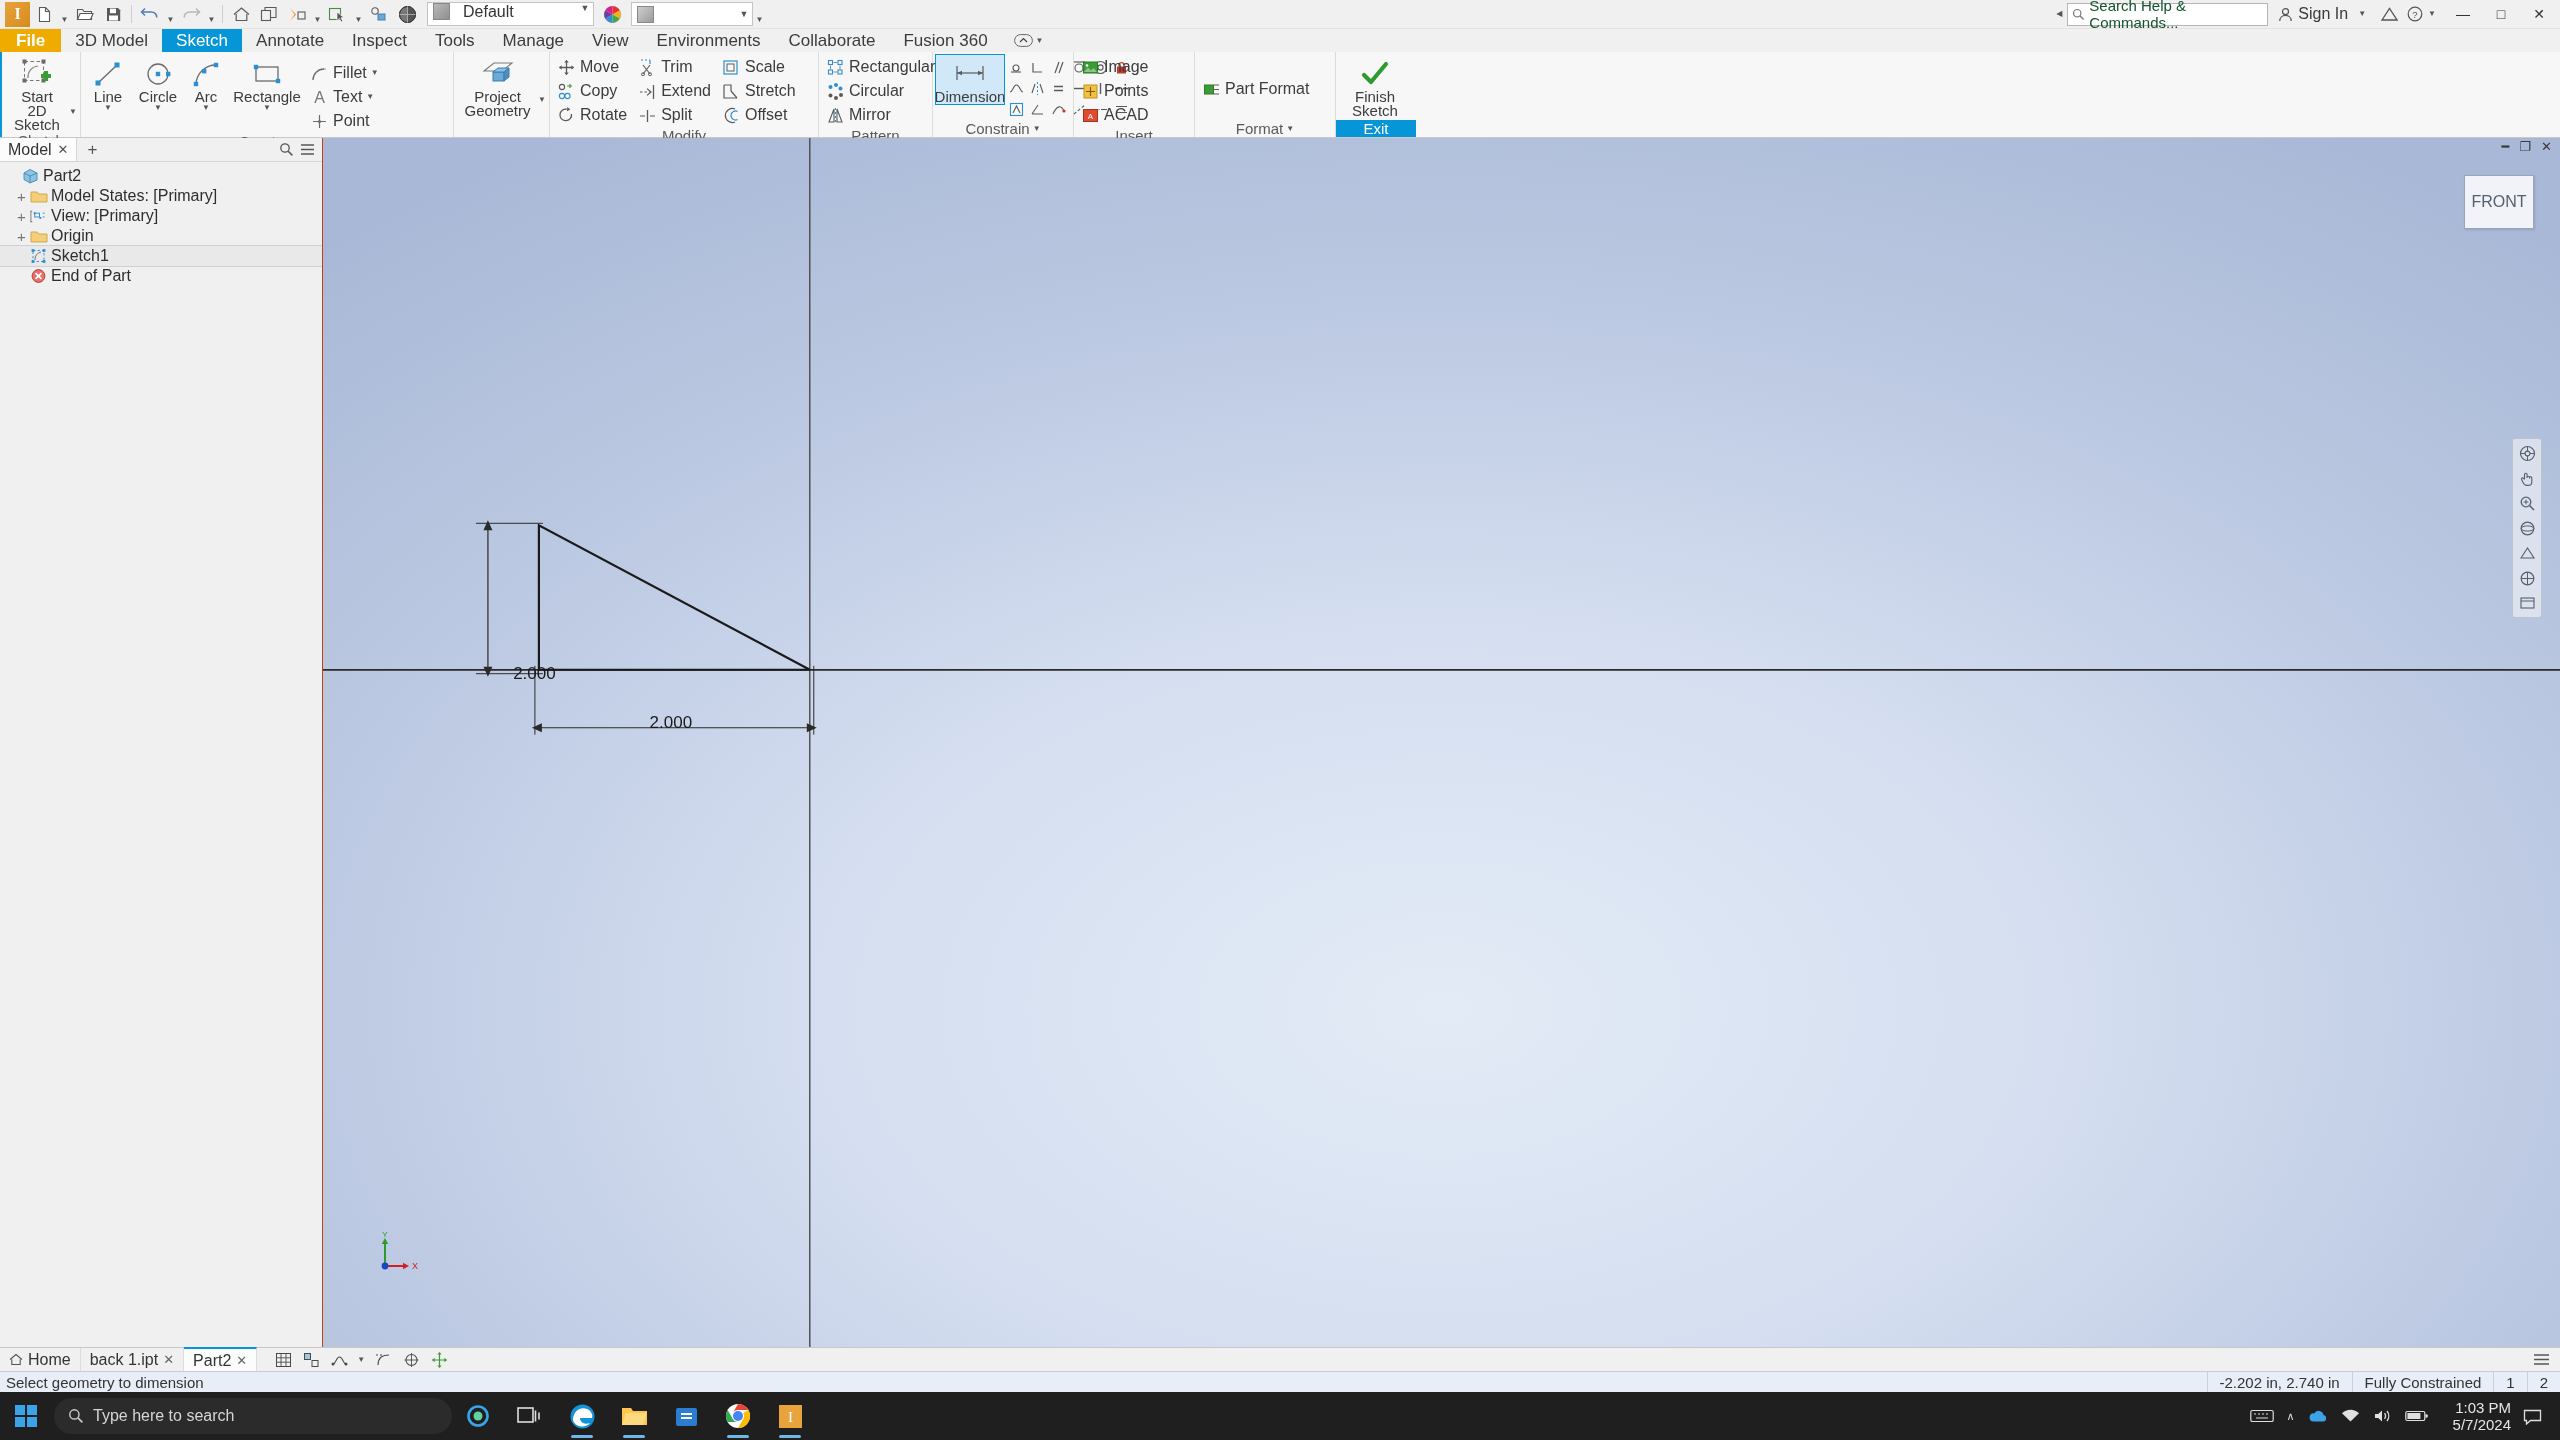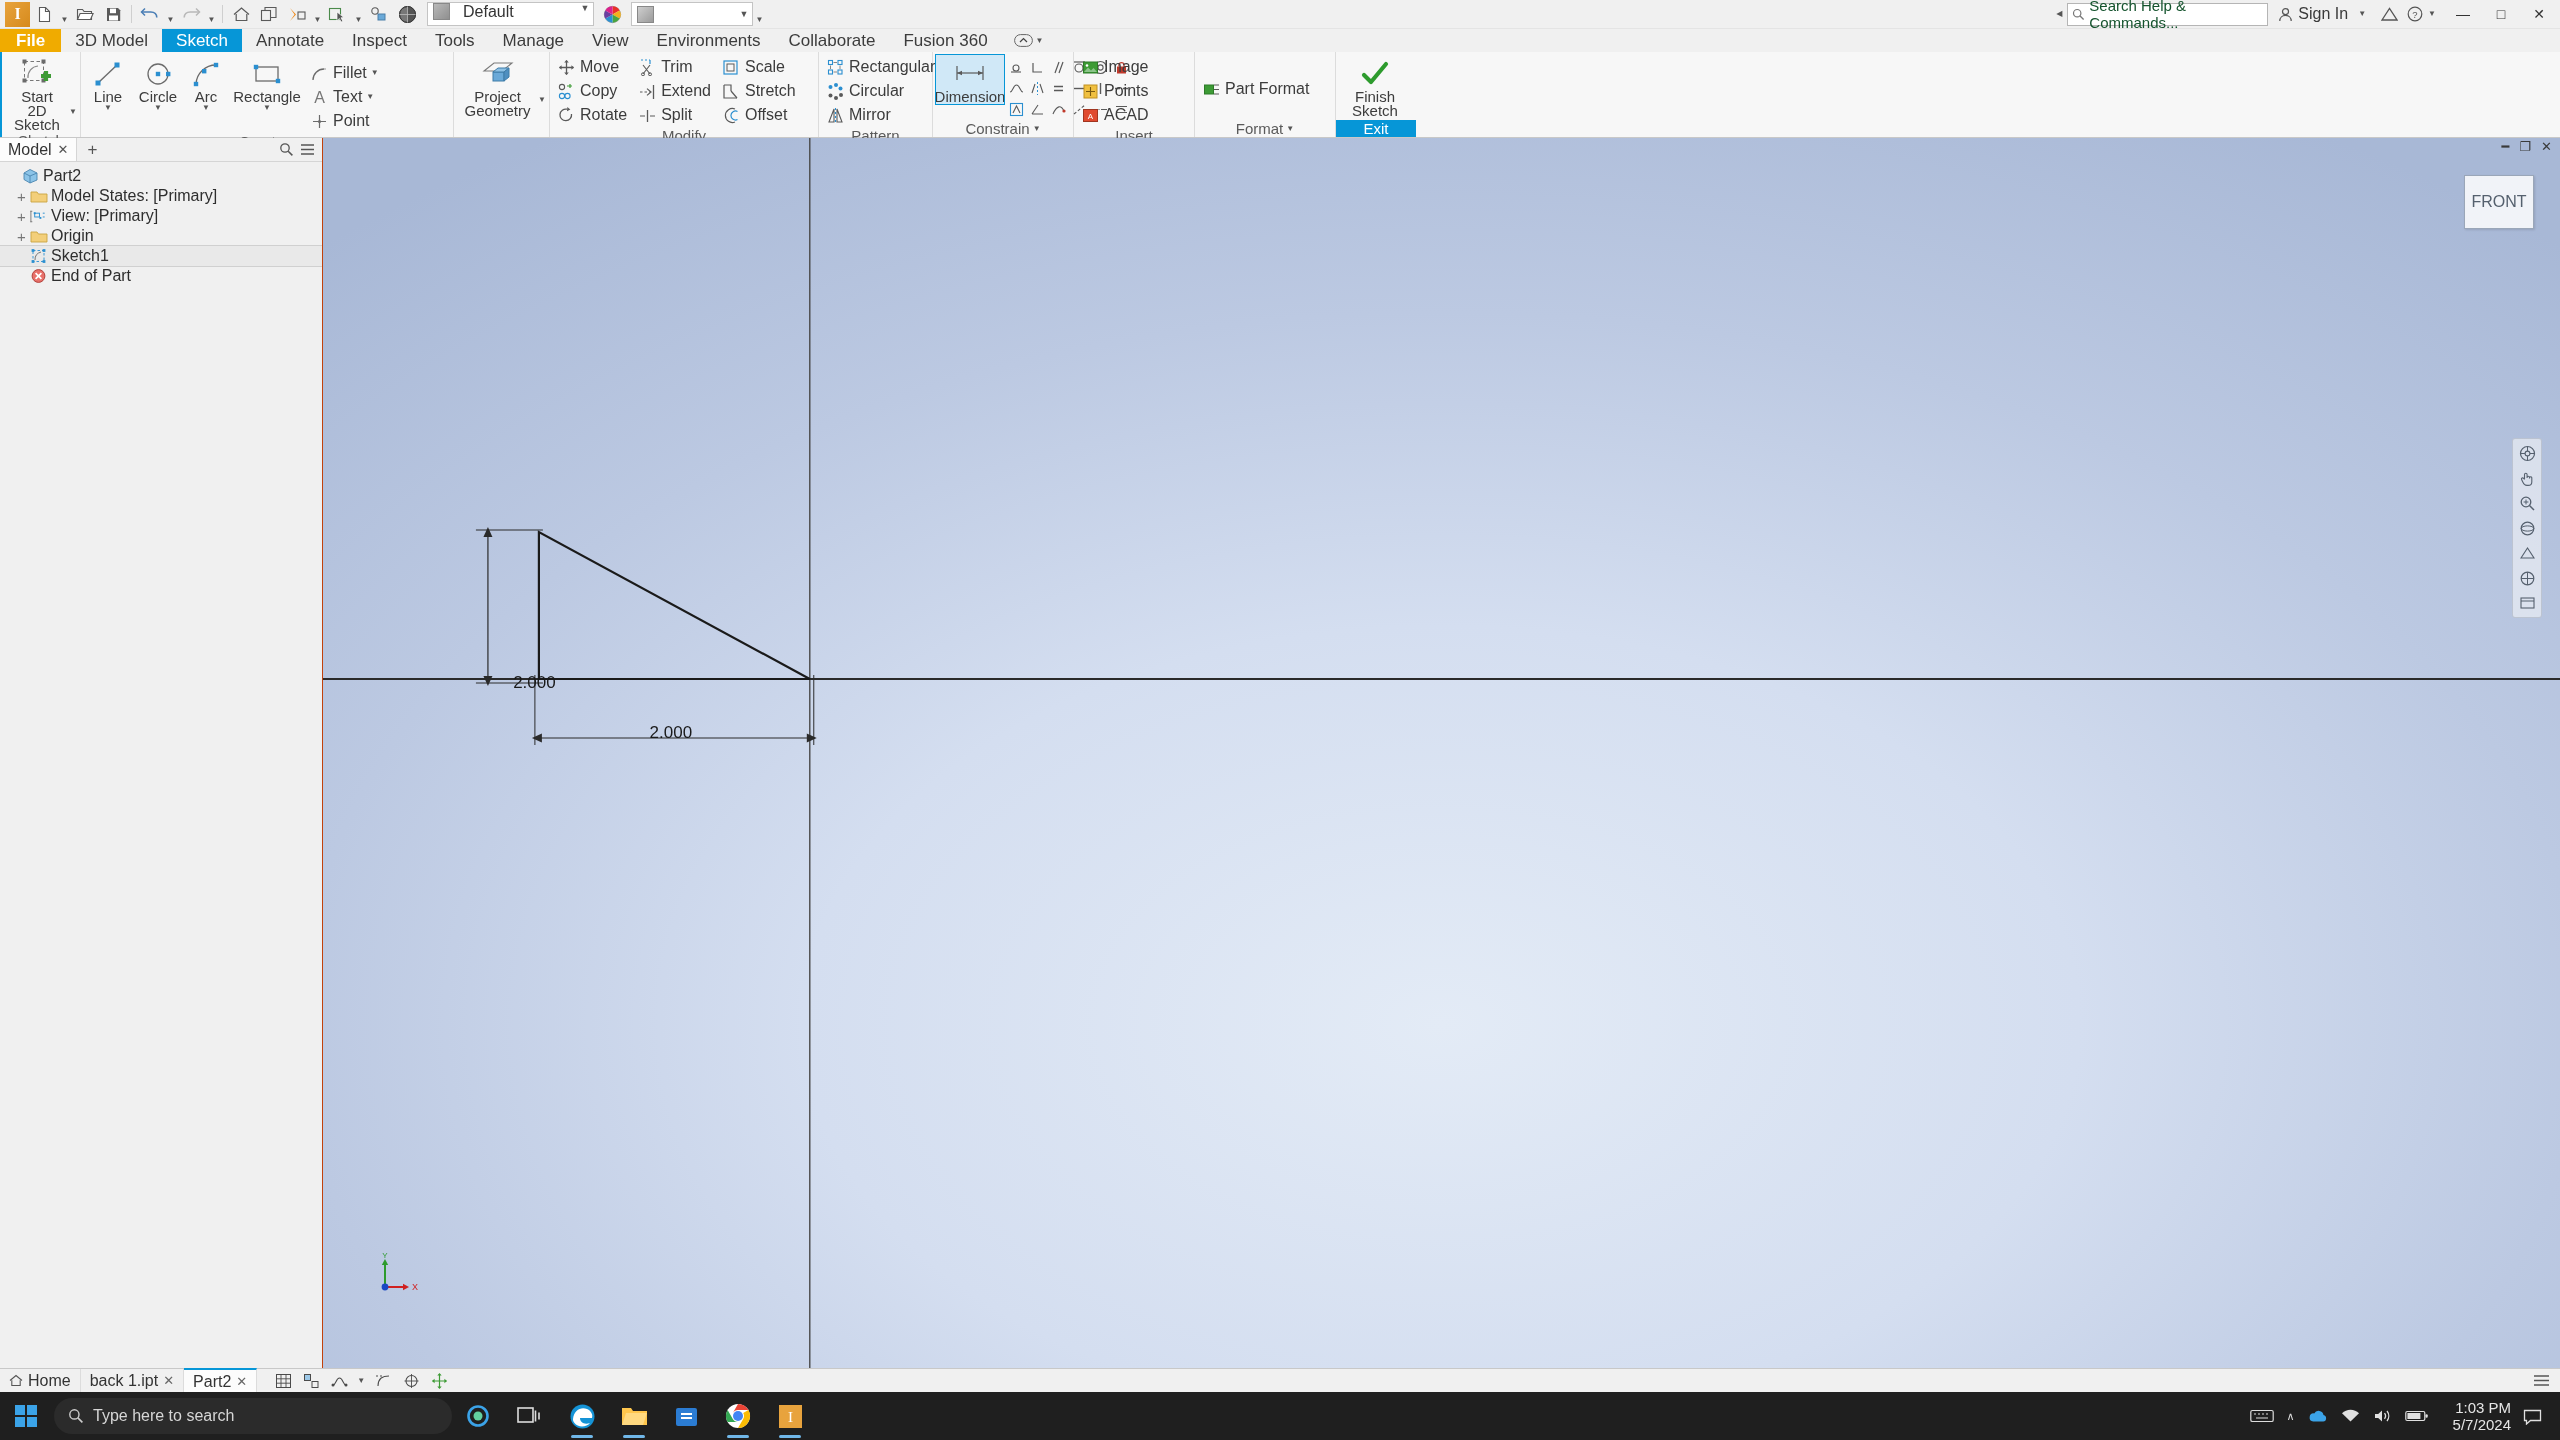--- a/index.html
+++ b/index.html
@@ -1019,20 +1019,29 @@
           </svg>
       </span>
     </div>
     <div class="dtabs-right">
       <svg width="17" height="13" viewBox="0 0 17 13">
           <path d="M1 2h15M1 6.5h15M1 11h15" stroke="#555" stroke-width="1.3"></path>
         </svg>
     </div>
   </div>
 
+  <div class="statusbar">
+    <span class="sb-left">Select geometry to dimension</span>
+    <div class="sb-right">
+      <span class="sb-cell">-2.202 in, 2.740 in</span>
+      <span class="sb-cell">Fully Constrained</span>
+      <span class="sb-cell">1</span>
+      <span class="sb-cell">2</span>
+    </div>
+  </div>
 
   <div class="taskbar">
     <div class="tb-start">
       <svg width="22" height="22" viewBox="0 0 22 22">
           <rect x="0" y="0" width="10" height="10" fill="#3ba3e8"></rect>
           <rect x="12" y="0" width="10" height="10" fill="#3ba3e8"></rect>
           <rect x="0" y="12" width="10" height="10" fill="#3ba3e8"></rect>
           <rect x="12" y="12" width="10" height="10" fill="#3ba3e8"></rect>
         </svg>
     </div>

